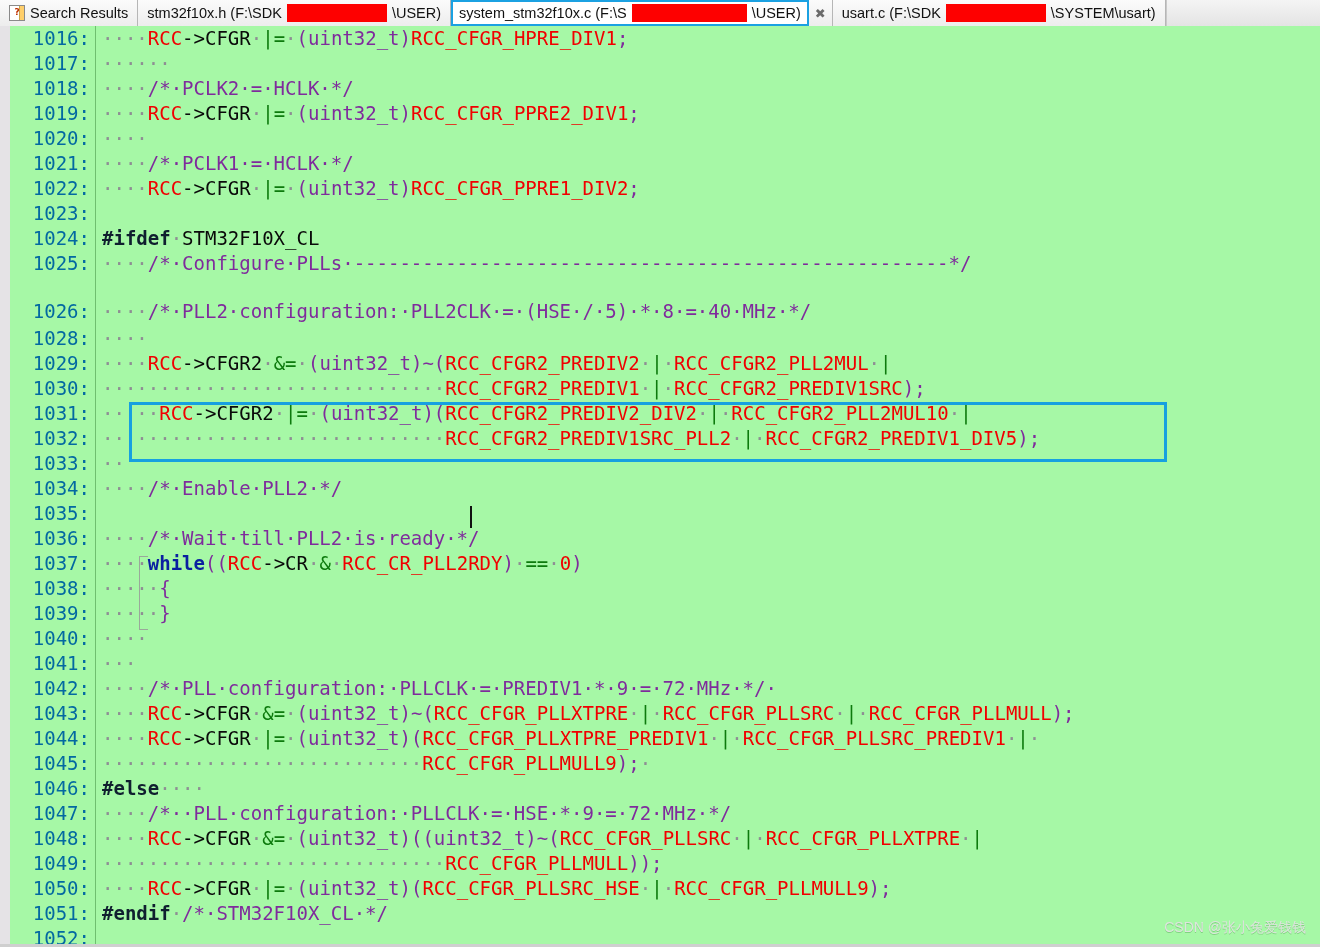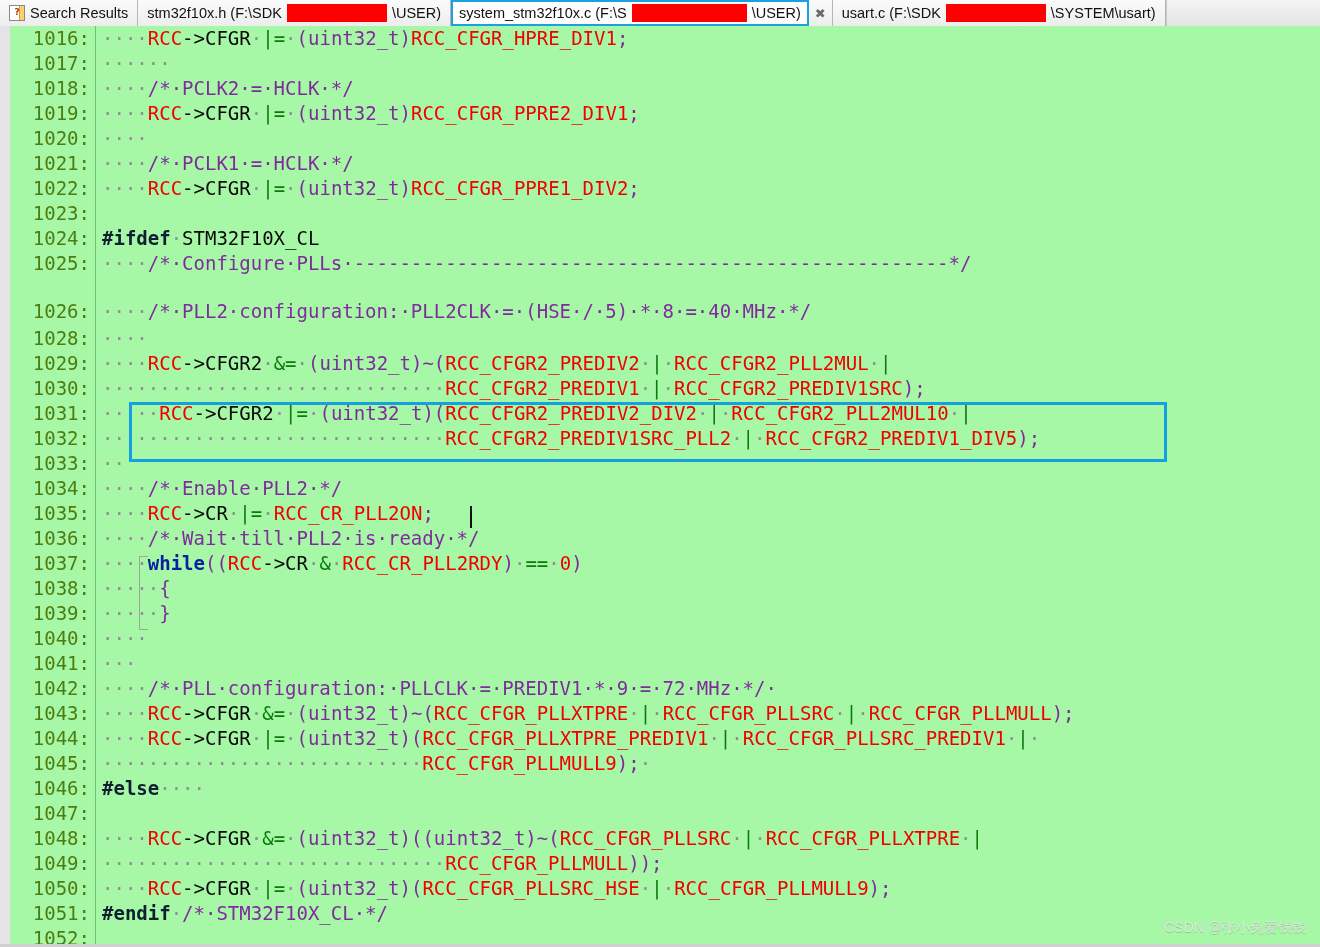--- a/index.html
+++ b/index.html
@@ -59,21 +59,21 @@
   #vsep{
     position:absolute;left:95px;top:0;width:1px;height:921px;background:#6fbf6f;
   }
   #codelayer{position:absolute;left:0;top:0;width:1320px;height:921px;}
   .row{
     position:absolute;left:0;width:1320px;height:25px;
     font-size:19px;line-height:25px;white-space:pre;
   }
   .lnum{
     position:absolute;left:10px;width:80px;text-align:right;
-    color:#4d7c0f;font-size:19px;line-height:25px;
+    color:#0369a1;font-size:19px;line-height:25px;
     font-family:"DejaVu Sans Mono",monospace;
   }
   .code{
     position:absolute;left:102px;font-size:19px;line-height:25px;
     font-family:"DejaVu Sans Mono",monospace;white-space:pre;
   }
   
   .ws{color:#8e8e93;}
   .cmt{color:#7f2b9c;}
   .kw{color:#0a1fa0;font-weight:bold;}
@@ -152,33 +152,33 @@
       <div class="row" style="top: 200px;"><span class="lnum">1024:</span><span class="code"><span class="pp">#ifdef</span><span class="ws">·</span><span class="ident">STM32F10X_CL</span></span></div>
       <div class="row" style="top: 225px;"><span class="lnum">1025:</span><span class="code"><span class="ws">····</span><span class="cmt">/*·Configure·PLLs·----------------------------------------------------*/</span></span></div>
       <div class="row" style="top: 250px; margin-top: 23px;"><span class="lnum">1026:</span><span class="code"><span class="ws">····</span><span class="cmt">/*·PLL2·configuration:·PLL2CLK·=·(HSE·/·5)·*·8·=·40·MHz·*/</span></span></div>
       <div class="row" style="top: 300px;"><span class="lnum">1028:</span><span class="code"><span class="ws">····</span></span></div>
       <div class="row" style="top: 325px;"><span class="lnum">1029:</span><span class="code"><span class="ws">····</span><span class="macro">RCC</span><span class="arrow">-&gt;</span><span class="ident">CFGR2</span><span class="ws">·</span><span class="op">&amp;=</span><span class="ws">·</span><span class="punc">(</span><span class="cmt">uint32_t</span><span class="punc">)~(</span><span class="macro">RCC_CFGR2_PREDIV2</span><span class="ws">·</span><span class="pipe">|</span><span class="ws">·</span><span class="macro">RCC_CFGR2_PLL2MUL</span><span class="ws">·</span><span class="pipe">|</span></span></div>
       <div class="row" style="top: 350px;"><span class="lnum">1030:</span><span class="code"><span class="ws">······························</span><span class="macro">RCC_CFGR2_PREDIV1</span><span class="ws">·</span><span class="pipe">|</span><span class="ws">·</span><span class="macro">RCC_CFGR2_PREDIV1SRC</span><span class="punc">);</span></span></div>
       <div class="row" style="top: 375px;"><span class="lnum">1031:</span><span class="code"><span class="ws">·····</span><span class="macro">RCC</span><span class="arrow">-&gt;</span><span class="ident">CFGR2</span><span class="ws">·</span><span class="pipe">|</span><span class="op">=</span><span class="ws">·</span><span class="punc">(</span><span class="cmt">uint32_t</span><span class="punc">)(</span><span class="macro">RCC_CFGR2_PREDIV2_DIV2</span><span class="ws">·</span><span class="pipe">|</span><span class="ws">·</span><span class="macro">RCC_CFGR2_PLL2MUL10</span><span class="ws">·</span><span class="pipe">|</span></span></div>
       <div class="row" style="top: 400px;"><span class="lnum">1032:</span><span class="code"><span class="ws">······························</span><span class="macro">RCC_CFGR2_PREDIV1SRC_PLL2</span><span class="ws">·</span><span class="pipe">|</span><span class="ws">·</span><span class="macro">RCC_CFGR2_PREDIV1_DIV5</span><span class="punc">);</span></span></div>
       <div class="row" style="top: 425px;"><span class="lnum">1033:</span><span class="code"><span class="ws">··</span></span></div>
       <div class="row" style="top: 450px;"><span class="lnum">1034:</span><span class="code"><span class="ws">····</span><span class="cmt">/*·Enable·PLL2·*/</span></span></div>
-      <div class="row" style="top: 475px;"><span class="lnum">1035:</span><span class="code"><span class="ws">····</span><span class="macro">RCC</span><span class="arrow">-&gt;</span><span class="ident">CR</span><span class="ws">·</span><span class="pipe">|</span><span class="op">=</span><span class="ws">·</span><span class="macro">RCC_CR_PLL2ON</span><span class="punc">;</span></span></div>
+      <div class="row" style="top: 475px;"><span class="lnum">1035:</span></div>
       <div class="row" style="top: 500px;"><span class="lnum">1036:</span><span class="code"><span class="ws">····</span><span class="cmt">/*·Wait·till·PLL2·is·ready·*/</span></span></div>
       <div class="row" style="top: 525px;"><span class="lnum">1037:</span><span class="code"><span class="ws">····</span><span class="kw">while</span><span class="punc">((</span><span class="macro">RCC</span><span class="arrow">-&gt;</span><span class="ident">CR</span><span class="ws">·</span><span class="op">&amp;</span><span class="ws">·</span><span class="macro">RCC_CR_PLL2RDY</span><span class="punc">)</span><span class="ws">·</span><span class="op">==</span><span class="ws">·</span><span class="num">0</span><span class="punc">)</span></span></div>
       <div class="row" style="top: 550px;"><span class="lnum">1038:</span><span class="code"><span class="ws">·····</span><span class="punc">{</span></span></div>
       <div class="row" style="top: 575px;"><span class="lnum">1039:</span><span class="code"><span class="ws">·····</span><span class="punc">}</span></span></div>
       <div class="row" style="top: 600px;"><span class="lnum">1040:</span><span class="code"><span class="ws">····</span></span></div>
       <div class="row" style="top: 625px;"><span class="lnum">1041:</span><span class="code"><span class="ws">···</span></span></div>
       <div class="row" style="top: 650px;"><span class="lnum">1042:</span><span class="code"><span class="ws">····</span><span class="cmt">/*·PLL·configuration:·PLLCLK·=·PREDIV1·*·9·=·72·MHz·*/·</span></span></div>
       <div class="row" style="top: 675px;"><span class="lnum">1043:</span><span class="code"><span class="ws">····</span><span class="macro">RCC</span><span class="arrow">-&gt;</span><span class="ident">CFGR</span><span class="ws">·</span><span class="op">&amp;=</span><span class="ws">·</span><span class="punc">(</span><span class="cmt">uint32_t</span><span class="punc">)~(</span><span class="macro">RCC_CFGR_PLLXTPRE</span><span class="ws">·</span><span class="pipe">|</span><span class="ws">·</span><span class="macro">RCC_CFGR_PLLSRC</span><span class="ws">·</span><span class="pipe">|</span><span class="ws">·</span><span class="macro">RCC_CFGR_PLLMULL</span><span class="punc">);</span></span></div>
       <div class="row" style="top: 700px;"><span class="lnum">1044:</span><span class="code"><span class="ws">····</span><span class="macro">RCC</span><span class="arrow">-&gt;</span><span class="ident">CFGR</span><span class="ws">·</span><span class="pipe">|</span><span class="op">=</span><span class="ws">·</span><span class="punc">(</span><span class="cmt">uint32_t</span><span class="punc">)(</span><span class="macro">RCC_CFGR_PLLXTPRE_PREDIV1</span><span class="ws">·</span><span class="pipe">|</span><span class="ws">·</span><span class="macro">RCC_CFGR_PLLSRC_PREDIV1</span><span class="ws">·</span><span class="pipe">|</span><span class="ws">·</span></span></div>
       <div class="row" style="top: 725px;"><span class="lnum">1045:</span><span class="code"><span class="ws">····························</span><span class="macro">RCC_CFGR_PLLMULL9</span><span class="punc">);</span><span class="ws">·</span></span></div>
       <div class="row" style="top: 750px;"><span class="lnum">1046:</span><span class="code"><span class="pp">#else</span><span class="ws">····</span></span></div>
-      <div class="row" style="top: 775px;"><span class="lnum">1047:</span></div>
+      <div class="row" style="top: 775px;"><span class="lnum">1047:</span><span class="code"><span class="ws">····</span><span class="cmt">/*··PLL·configuration:·PLLCLK·=·HSE·*·9·=·72·MHz·*/</span></span></div>
       <div class="row" style="top: 800px;"><span class="lnum">1048:</span><span class="code"><span class="ws">····</span><span class="macro">RCC</span><span class="arrow">-&gt;</span><span class="ident">CFGR</span><span class="ws">·</span><span class="op">&amp;=</span><span class="ws">·</span><span class="punc">(</span><span class="cmt">uint32_t</span><span class="punc">)((</span><span class="cmt">uint32_t</span><span class="punc">)~(</span><span class="macro">RCC_CFGR_PLLSRC</span><span class="ws">·</span><span class="pipe">|</span><span class="ws">·</span><span class="macro">RCC_CFGR_PLLXTPRE</span><span class="ws">·</span><span class="pipe">|</span></span></div>
       <div class="row" style="top: 825px;"><span class="lnum">1049:</span><span class="code"><span class="ws">······························</span><span class="macro">RCC_CFGR_PLLMULL</span><span class="punc">));</span></span></div>
       <div class="row" style="top: 850px;"><span class="lnum">1050:</span><span class="code"><span class="ws">····</span><span class="macro">RCC</span><span class="arrow">-&gt;</span><span class="ident">CFGR</span><span class="ws">·</span><span class="pipe">|</span><span class="op">=</span><span class="ws">·</span><span class="punc">(</span><span class="cmt">uint32_t</span><span class="punc">)(</span><span class="macro">RCC_CFGR_PLLSRC_HSE</span><span class="ws">·</span><span class="pipe">|</span><span class="ws">·</span><span class="macro">RCC_CFGR_PLLMULL9</span><span class="punc">);</span></span></div>
       <div class="row" style="top: 875px;"><span class="lnum">1051:</span><span class="code"><span class="pp">#endif</span><span class="ws">·</span><span class="cmt">/*·STM32F10X_CL·*/</span></span></div>
       <div class="row" style="top: 900px;"><span class="lnum">1052:</span><span class="code"><span class="ws"></span></span></div>
     </div>
   <div id="hibox"></div>
   <div id="caret"></div>
   <div id="brace-guide"></div>
   <div id="watermark">CSDN @张小兔爱钱钱</div>

